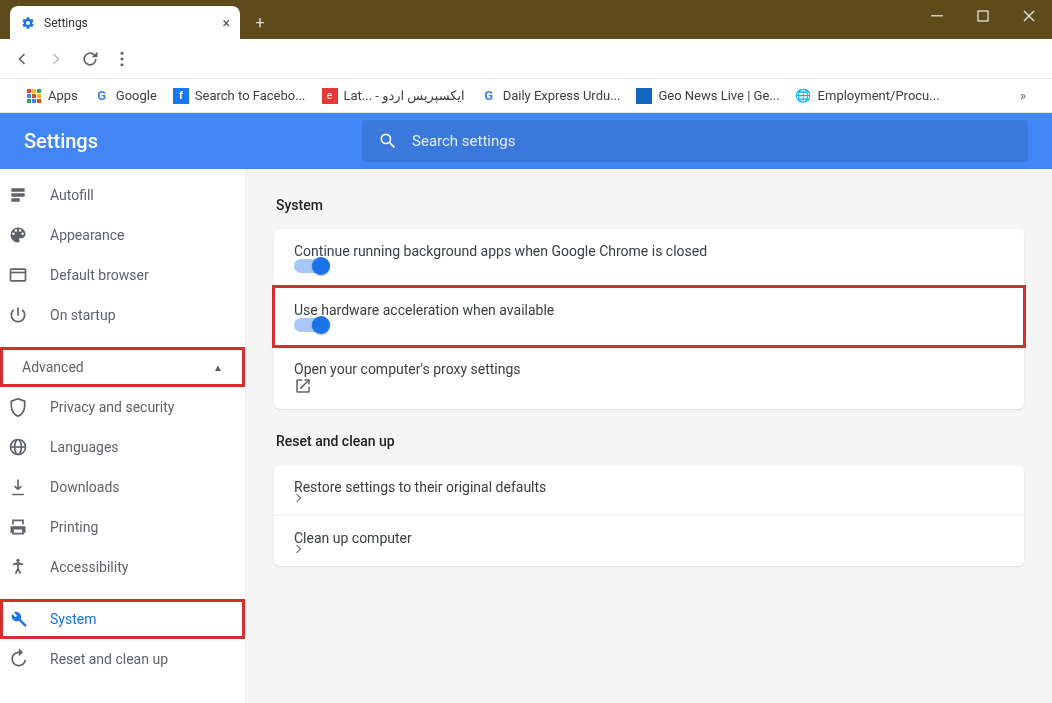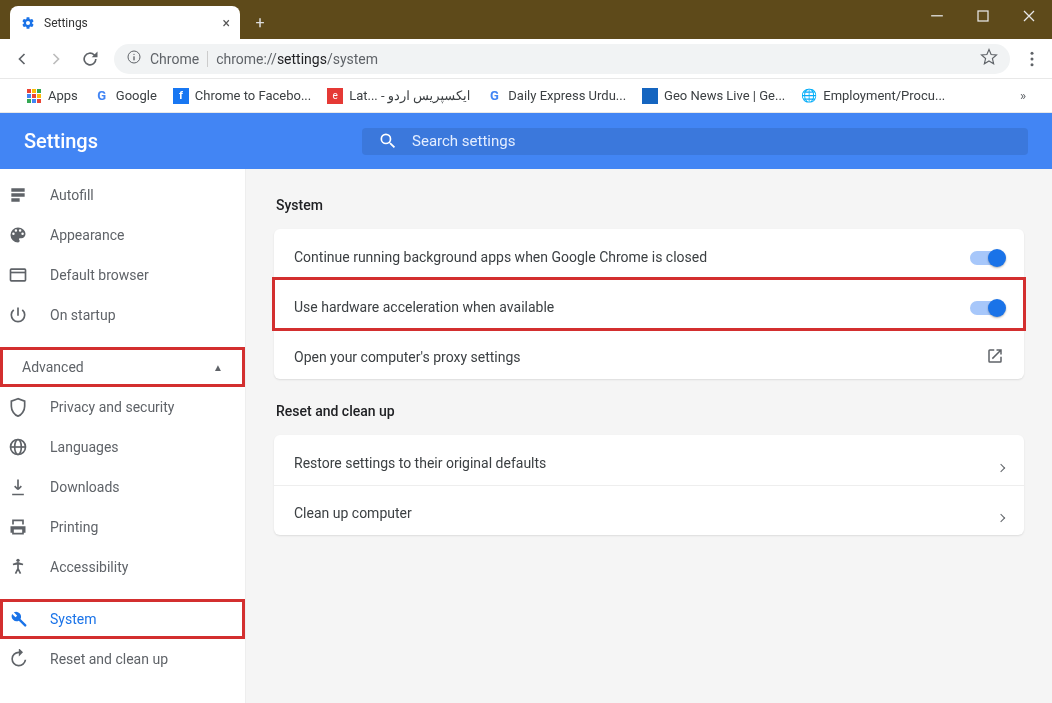--- a/index.html
+++ b/index.html
@@ -43,21 +43,21 @@
 .ico-apps { display:grid; grid-template-columns: repeat(3,4px); grid-template-rows: repeat(3,4px); gap:1px; }
 .ico-apps span { background:#ea4335; }
 .ico-apps span:nth-child(2){background:#fbbc05;} .ico-apps span:nth-child(3){background:#34a853;}
 .ico-apps span:nth-child(4){background:#4285f4;} .ico-apps span:nth-child(5){background:#ea4335;} .ico-apps span:nth-child(6){background:#fbbc05;}
 .ico-apps span:nth-child(7){background:#34a853;} .ico-apps span:nth-child(8){background:#4285f4;} .ico-apps span:nth-child(9){background:#ea4335;}
 
 
 .settings-header { height: 56px; background: #4285f4; display:flex; align-items:center; padding: 0 24px; gap: 24px; }
 .settings-header .title { color:#fff; font-size: 20px; font-weight:500; }
 .search-wrap { flex:1; max-width: 680px; margin-left: 240px; }
-.search-box { height: 27px; background: #3b78dc; border-radius: 4px; display:flex; align-items:center; padding: 0 16px; gap: 14px; }
+.search-box { height: 42px; background: #3b78dc; border-radius: 4px; display:flex; align-items:center; padding: 0 16px; gap: 14px; }
 .search-box svg { width:20px; height:20px; fill:#fff; }
 .search-box input { flex:1; background:transparent; border:none; outline:none; color:#fff; font-size:15px; }
 .search-box input::placeholder { color: #e3edff; }
 
 
 .content { display:flex; height: calc(703px - 39px - 40px - 34px - 56px); }
 .sidebar { width: 246px; background:#fff; border-right:1px solid #eee; overflow-y:auto; position:relative; }
 .sidebar-inner { padding-top: 6px; }
 .nav-item { height: 40px; display:flex; align-items:center; padding: 0 8px; gap: 22px; font-size: 14px; color:#5f6368; cursor:pointer; }
 .nav-item.active { color:#1a73e8; }
@@ -66,21 +66,21 @@
 .nav-item.active .icon svg { fill:#1a73e8; }
 .nav-item.advanced { font-weight:400; padding: 0 22px; justify-content: space-between; }
 .nav-item.advanced .arrow { font-size:10px; }
 .highlight-red { outline: 3px solid #d32f2f; outline-offset: -3px; margin-top: 12px; }
 
 .main { flex:1; background:#f5f5f5; padding: 20px 28px; overflow-y:auto; position:relative; height:100%; }
 .main::-webkit-scrollbar, .sidebar::-webkit-scrollbar { width:16px; }
 .main::-webkit-scrollbar-thumb, .sidebar::-webkit-scrollbar-thumb { background:#c1c1c1; border:4px solid #f5f5f5; border-radius:8px; }
 .section-title { font-size: 14px; color:#202124; font-weight:500; margin: 8px 0 16px 2px; }
 .card { background:#fff; border-radius:6px; box-shadow: 0 1px 2px rgba(0,0,0,0.1); margin-bottom: 24px; }
-.row { min-height: 50px; display:flex; align-items:flex-end; padding: 14px 20px; font-size:14px; color:#3c4043; border-top:1px solid #eee; }
+.row { min-height: 50px; display:flex; align-items:flex-start; padding: 14px 20px; font-size:14px; color:#3c4043; border-top:1px solid #eee;flex-direction:column; }
 .row:first-child { border-top:none; }
 .row .spacer { flex:1; }
 .toggle { width: 34px; height:14px; background:#a7c7fa; border-radius:7px; position:relative; }
 .toggle::after { content:''; position:absolute; width:18px; height:18px; background:#1a73e8; border-radius:50%; top:-2px; right:-2px; box-shadow:0 1px 2px rgba(0,0,0,0.3); }
 .ext-link { width:18px; height:18px; fill:#5f6368; }
 .chev-right { width:6px; height:6px; border-right:1.5px solid #5f6368; border-top:1.5px solid #5f6368; transform:rotate(45deg); }
 .highlight-red-row { outline: 3px solid #d32f2f; outline-offset: -1px; }
 
 svg.mat { width:20px; height:20px; fill:currentColor; }
 </style>
@@ -128,38 +128,20 @@
   <div class="nav-btn disabled">
       <svg class="mat" viewBox="0 0 24 24">
         <path d="M9 6l6 6-6 6" fill="none" stroke="currentColor" stroke-width="2"></path>
       </svg>
     </div>
   <div class="nav-btn">
       <svg class="mat" viewBox="0 0 24 24">
         <path d="M17.65 6.35A8 8 0 1 0 20 12h-2a6 6 0 1 1-1.76-4.24L14 10h7V3z"></path>
       </svg>
     </div>
-  <div class="omnibox">
-    <span style="color:#5f6368;">
-      <svg class="mat" viewBox="0 0 24 24" style="width:16px;height:16px;">
-          <circle cx="12" cy="12" r="9" fill="none" stroke="currentColor" stroke-width="1.5"></circle>
-          <circle cx="12" cy="8" r="1"></circle>
-          <rect x="11" y="11" width="2" height="6"></rect>
-        </svg>
-    </span>
-    <span class="chrome-label">Chrome</span>
-    <span class="url-text">
-      <span class="gray">chrome://</span><span>settings</span><span class="gray">/system</span>
-    </span>
-    <span class="star">
-      <svg class="mat" viewBox="0 0 24 24" style="width:18px;height:18px;">
-          <path d="M12 17.27L18.18 21l-1.64-7.03L22 9.24l-7.19-.61L12 2 9.19 8.63 2 9.24l5.46 4.73L5.82 21z" fill="none" stroke="currentColor" stroke-width="1.5"></path>
-        </svg>
-    </span>
-  </div>
   <div class="menu-dots">
     <svg class="mat" viewBox="0 0 24 24">
         <circle cx="12" cy="5" r="1.8"></circle>
         <circle cx="12" cy="12" r="1.8"></circle>
         <circle cx="12" cy="19" r="1.8"></circle>
       </svg>
   </div>
 </div>
 
 <div class="bookmarks">
@@ -178,21 +160,21 @@
         </span>
       </span>
     <span>Apps</span>
   </div>
   <div class="bm">
     <span class="ico" style="color:#4285f4;font-weight:bold;">G</span>
     <span>Google</span>
   </div>
   <div class="bm">
     <span class="ico" style="background:#1877f2;color:#fff;font-weight:bold;font-size:11px;">f</span>
-    <span>Chrome to Facebo...</span>
+    <span>Search to Facebo...</span>
   </div>
   <div class="bm">
     <span class="ico" style="background:#e53935;color:#fff;font-size:10px;">e</span>
     <span>Lat... - ایکسپریس اردو</span>
   </div>
   <div class="bm">
     <span class="ico" style="color:#4285f4;font-weight:bold;">G</span>
     <span>Daily Express Urdu...</span>
   </div>
   <div class="bm">

